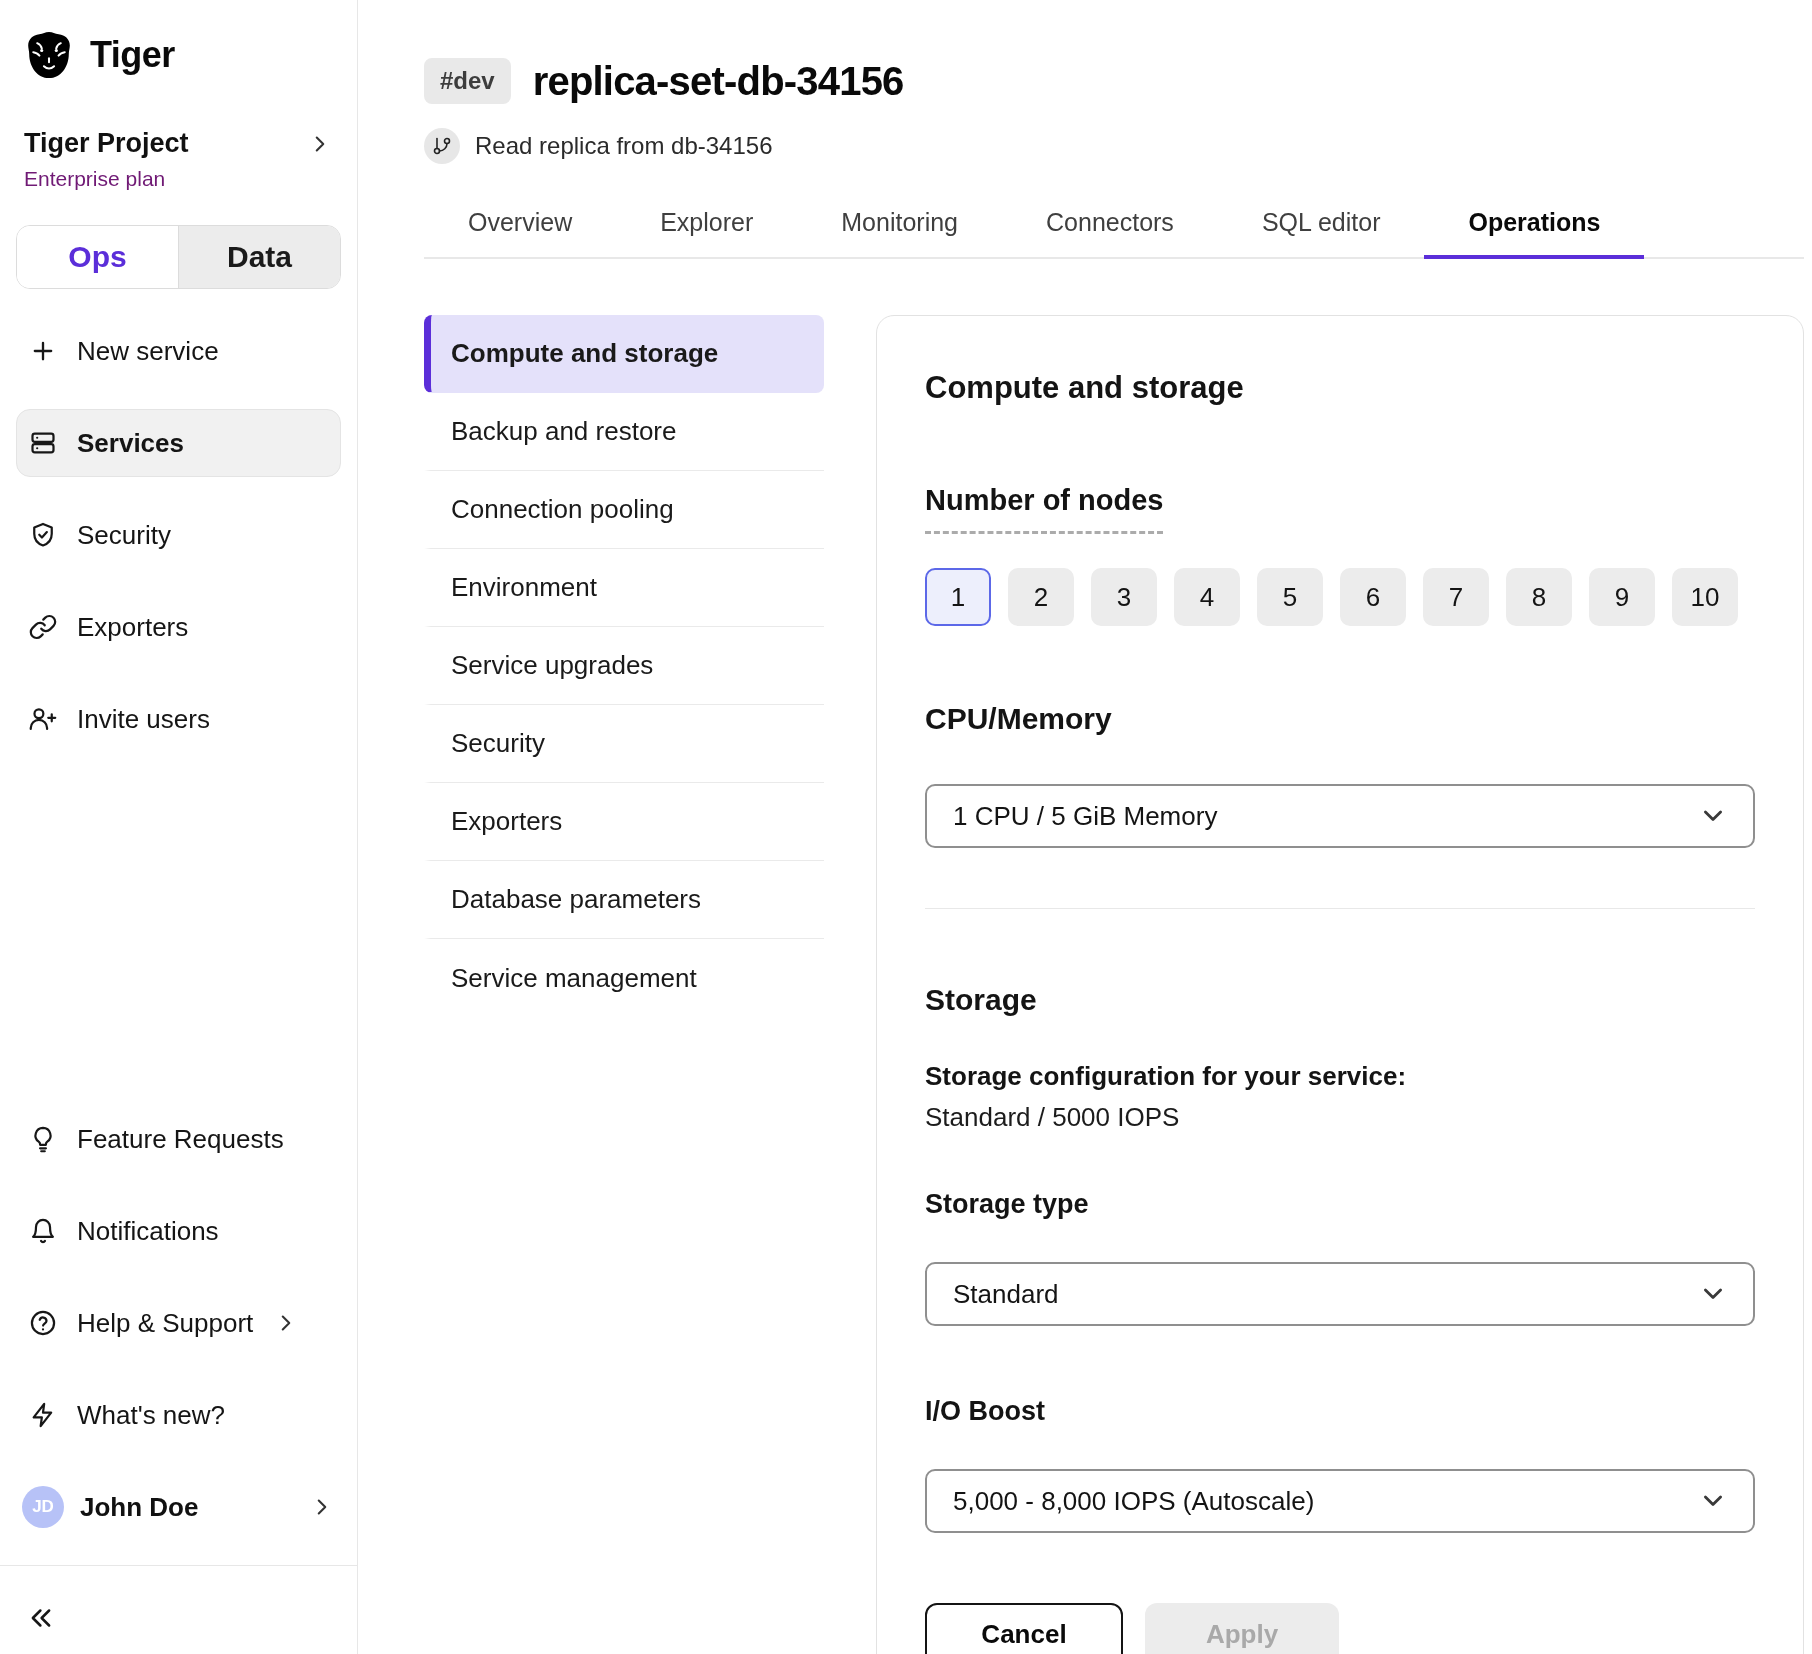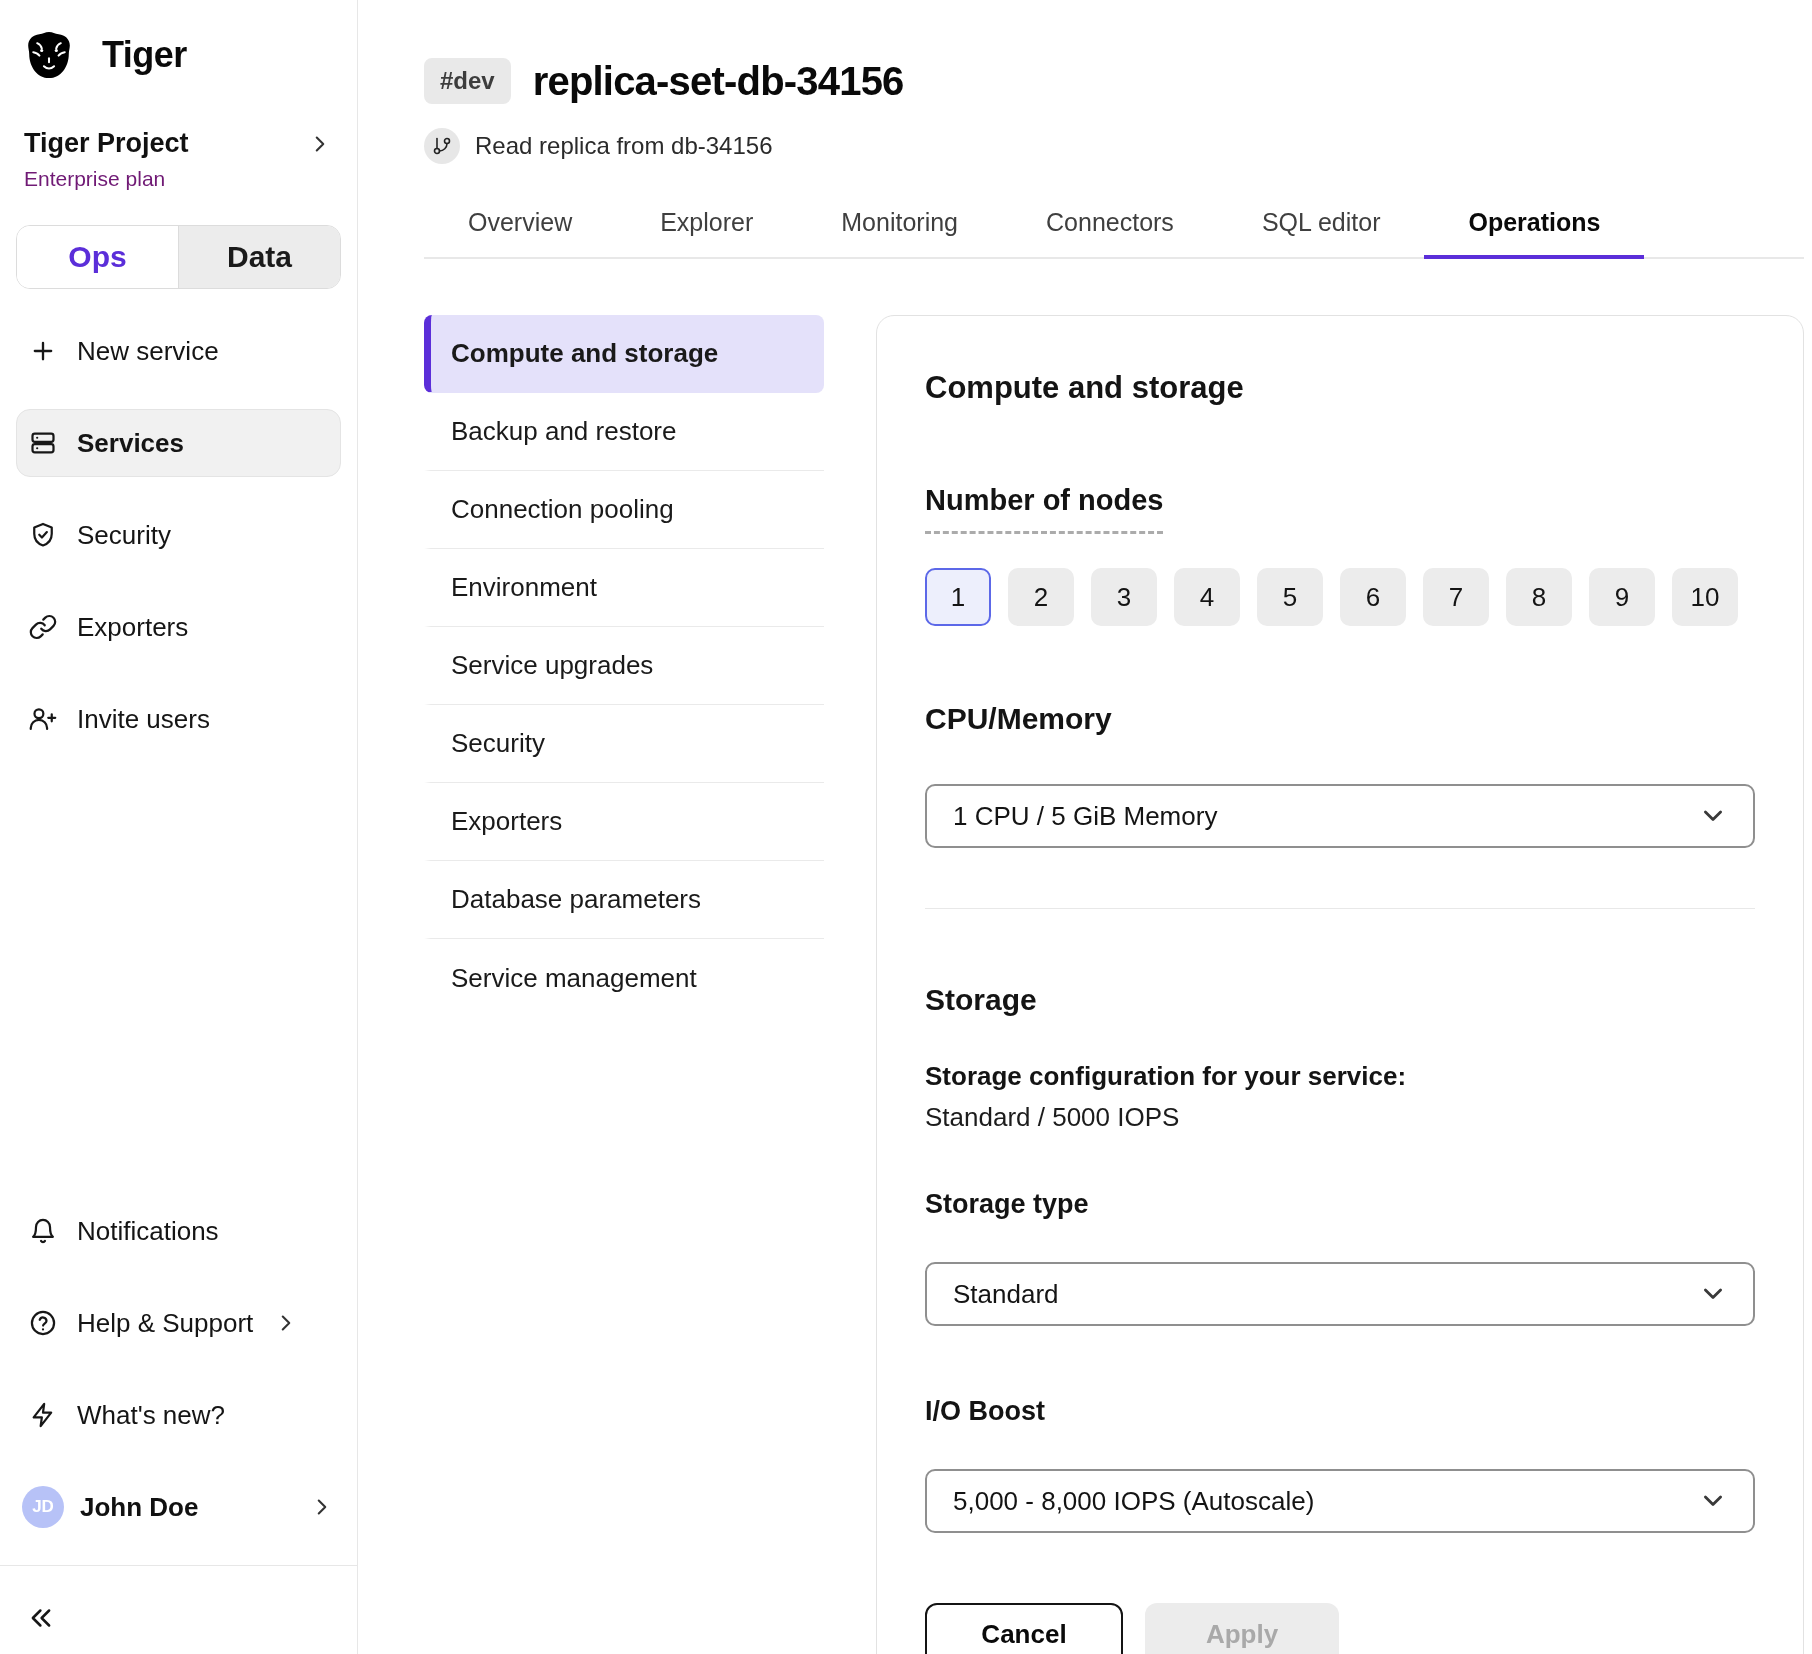--- a/index.html
+++ b/index.html
@@ -10,21 +10,21 @@
   }
   .app { display: flex; width: 1812px; height: 1654px; background:#fff; }
 
   
   .sidebar {
     width: 358px; min-width: 358px; height: 100%;
     border-right: 1px solid #e7e7e7;
     display: flex; flex-direction: column;
     padding: 28px 16px 0 16px;
   }
-  .brand { display: flex; align-items: center; gap: 26px; padding-left: 6px; }
+  .brand { display: flex; align-items: center; gap: 14px; padding-left: 6px; }
   .brand svg { width: 54px; height: 54px; display: block; }
   .brand-name { font-size: 36px; font-weight: 800; letter-spacing: -0.5px; color:#0a0a0a; }
 
   .project-row { margin-top: 46px; display: flex; align-items: center; padding: 0 8px; }
   .project-name { font-size: 27px; font-weight: 700; color:#111; }
   .project-row .chev { margin-left: auto; }
   .plan { margin-top: 8px; padding: 0 8px; font-size: 21px; color: #701a75; }
 
   .toggle {
     margin-top: 34px; height: 64px; display: flex;
@@ -231,20 +231,29 @@
             </svg>
         </span>
         <span>Invite users</span>
       </div>
     </nav>
 
     <div class="sidebar-footer">
       <div class="nav-item">
         <span class="icon">
           <svg viewBox="0 0 24 24" fill="none" stroke="currentColor" stroke-width="1.9" stroke-linecap="round" stroke-linejoin="round">
+              <path d="M12 2.5a6.5 6.5 0 00-3.7 11.8c.7.5 1.2 1.3 1.2 2.2v.5h5v-.5c0-.9.5-1.7 1.2-2.2A6.5 6.5 0 0012 2.5z"></path>
+              <path d="M9.5 20h5M10.5 22.5h3"></path>
+            </svg>
+        </span>
+        <span>Feature Requests</span>
+      </div>
+      <div class="nav-item">
+        <span class="icon">
+          <svg viewBox="0 0 24 24" fill="none" stroke="currentColor" stroke-width="1.9" stroke-linecap="round" stroke-linejoin="round">
               <path d="M18 8.5a6 6 0 10-12 0c0 6.5-2.5 8.5-2.5 8.5h17S18 15 18 8.5"></path>
               <path d="M10.3 20.5a2 2 0 003.4 0"></path>
             </svg>
         </span>
         <span>Notifications</span>
       </div>
       <div class="nav-item">
         <span class="icon">
           <svg viewBox="0 0 24 24" fill="none" stroke="currentColor" stroke-width="1.9" stroke-linecap="round" stroke-linejoin="round">
               <circle cx="12" cy="12" r="9.5"></circle>

